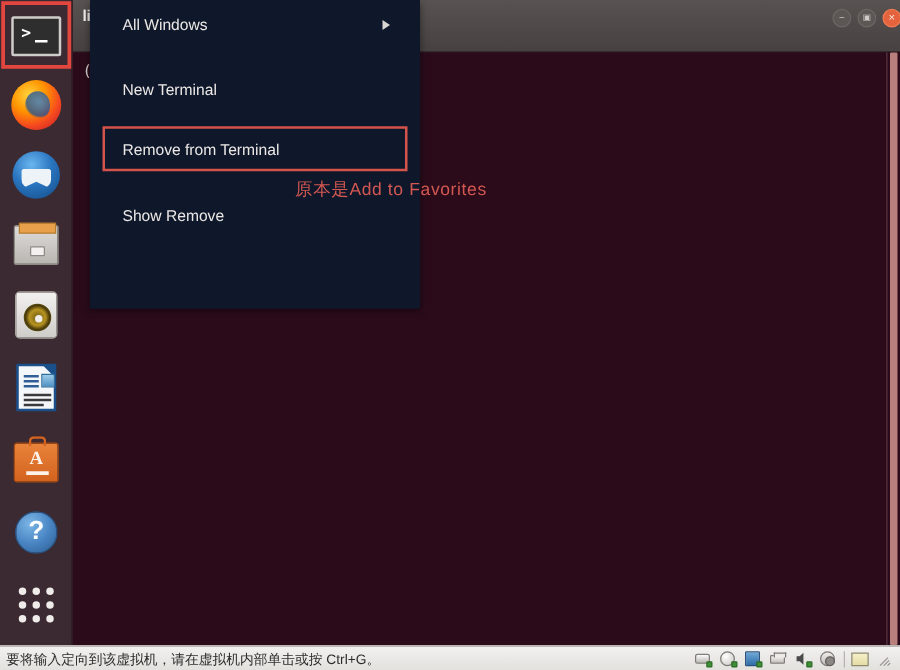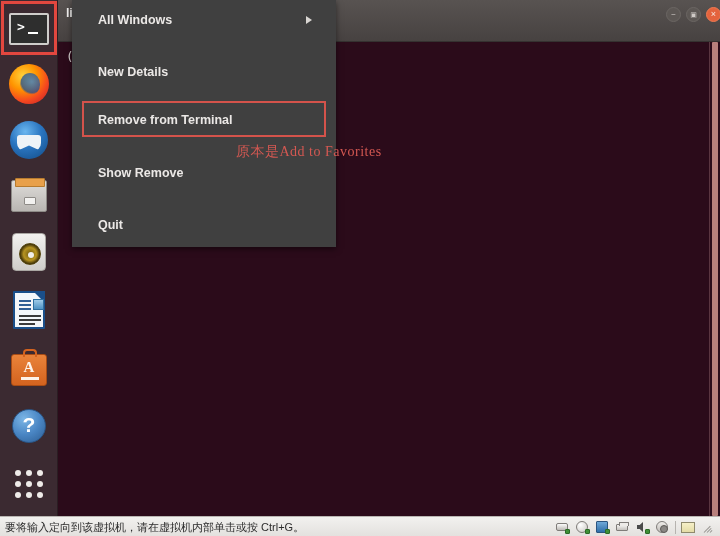--- a/index.html
+++ b/index.html
@@ -217,24 +217,23 @@
 
   
   .icon-apps{ position:absolute; left:8px; top:8px; width:28px; height:28px; }
   .icon-apps i{
     position:absolute; width:6px; height:6px; border-radius:50%; background:#efece9;
   }
 
   
   #context-menu{
     position:absolute; left:72px; top:0; width:264px; height:247px;
-    background:#404040;
+    background:#0f172a;
     box-shadow:0 2px 6px rgba(0,0,0,.5);
     z-index:10;
-    font-weight:bold;
   }
   .menu-item{
     position:absolute; left:0; width:264px; height:40px;
     display:flex; align-items:center;
     padding-left:26px;
     font-size:12.5px; color:#ebe8e6;
   }
   #menu-all-windows{ top:0; }
   #menu-new-terminal{ top:52px; }
   #menu-remove-favorites{ top:100px; }
@@ -248,21 +247,21 @@
     border-bottom:4.5px solid transparent;
   }
   #menu-remove-highlight{
     position:absolute; left:10px; top:101px; width:244px; height:36px;
     border:2px solid #d4534b; z-index:11; pointer-events:none;
   }
 
   
   #annotation{
     position:absolute; left:236px; top:143px;
-    font-family:Liberation Serif, serif;
+    font-family:Liberation Sans, sans-serif;
     font-size:14px; color:#d45852; white-space:nowrap; z-index:12;
     letter-spacing:.5px;
   }
 
   
   #status-bar{
     position:absolute; left:0; bottom:0; width:720px; height:20px;
     background:linear-gradient(#f2f1ef,#e3e1de);
     border-top:1px solid #b9b6b2;
   }
@@ -439,30 +438,27 @@
       </div>
     </div>
   </div>
 
   <div id="context-menu">
     <div class="menu-item" id="menu-all-windows">
       <span>All Windows</span>
       <span id="menu-arrow"></span>
     </div>
     <div class="menu-item" id="menu-new-terminal">
-      <span>New Details</span>
+      <span>New Terminal</span>
     </div>
     <div class="menu-item" id="menu-remove-favorites">
       <span>Remove from Terminal</span>
     </div>
     <div class="menu-item" id="menu-show-details">
       <span>Show Remove</span>
-    </div>
-    <div class="menu-item" id="menu-quit">
-      <span>Quit</span>
     </div>
     <div id="menu-remove-highlight"></div>
   </div>
 
   <div id="annotation">原本是Add to Favorites</div>
 
 </div>
 
 <div id="status-bar">
   <div id="status-message">要将输入定向到该虚拟机，请在虚拟机内部单击或按 Ctrl+G。</div>

